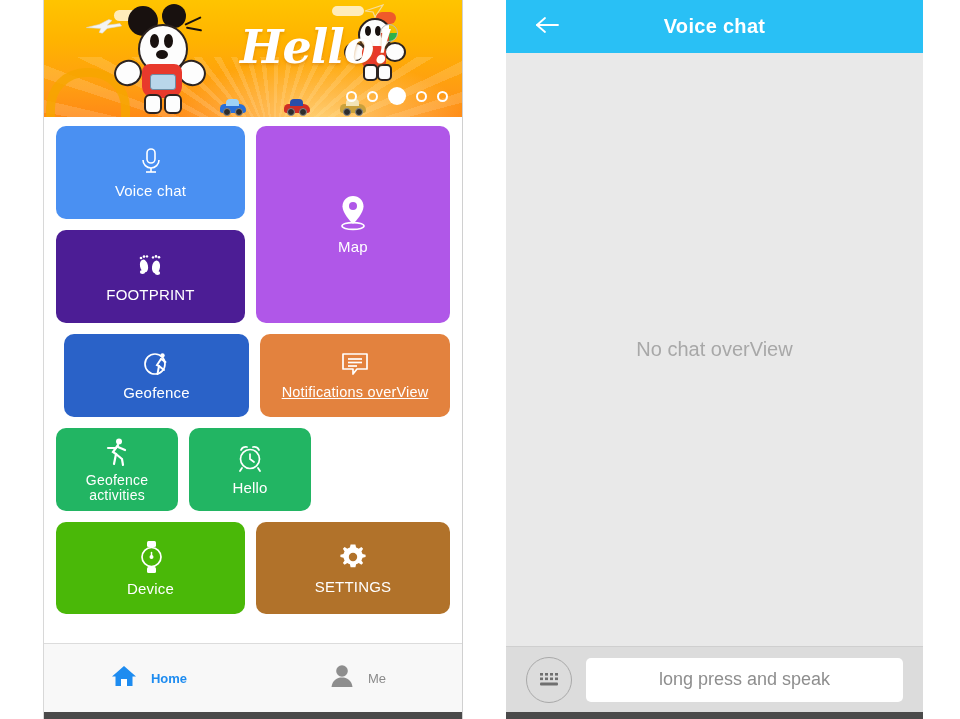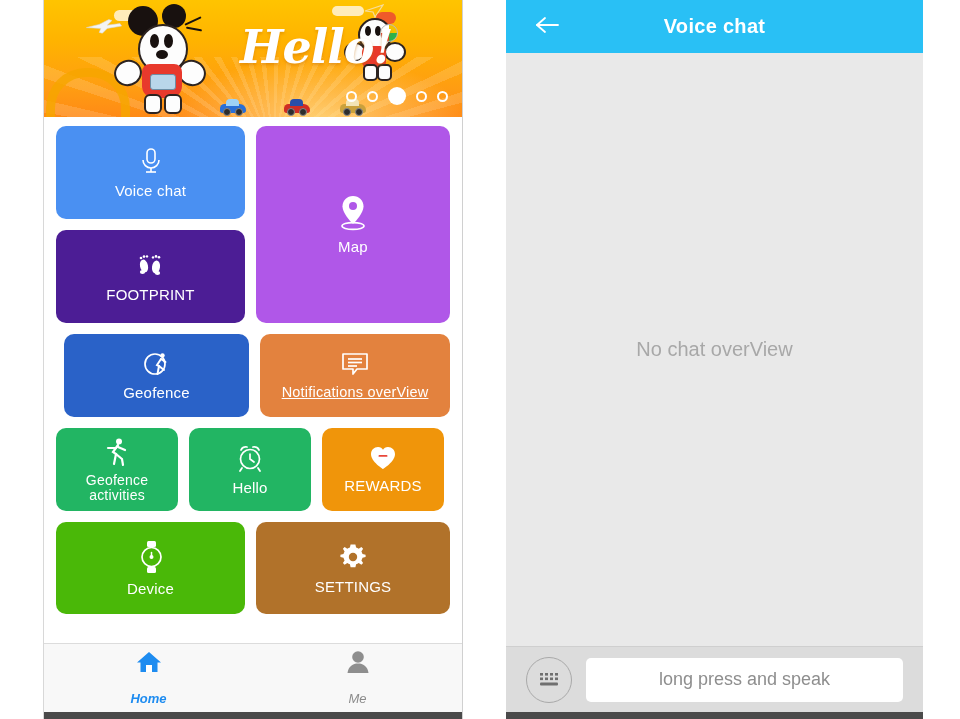--- a/index.html
+++ b/index.html
@@ -135,21 +135,21 @@
   .r4 { height: 92px; justify-content: center; }
   .t-dev   { width: 190px; height: 92px; background:#4ab808; }
   .t-set   { width: 195px; height: 92px; background:#b1722a; }
 
   
   .bottom-nav {
     position:absolute; left:0; right:0; bottom:7px; height: 68px;
     background:#f8f8f8; border-top:1px solid #dcdcdc;
     display:flex; align-items:center;
   }
-  .nav-item { flex:1; display:flex; flex-direction:column; align-items:center; justify-content:center; gap:13px;font-style:italic; }
+  .nav-item { flex:1; display:flex; flex-direction:row; align-items:center; justify-content:center; gap:13px; }
   .nav-label { font-size: 13px; font-weight:bold; }
   .nav-item.active .nav-label { color:#1e8cf0; }
   .nav-item.inactive .nav-label { color:#8b8b8b; font-weight:normal; }
   .home-bar { position:absolute; left:0; right:0; bottom:0; height:7px; background:#4a4a4a; }
 
   
   #right-phone {
     position:absolute; left:506px; top:0; width:417px; height:719px;
     background:#e6e6e6; overflow:hidden;
   }
@@ -367,29 +367,20 @@
               <path d="M15 11 V16 L19 19" fill="none" stroke="#fff" stroke-width="1.7" stroke-linecap="round"></path>
               <path d="M6 7 a5 5 0 0 1 6 -3" fill="none" stroke="#fff" stroke-width="1.8" stroke-linecap="round"></path>
               <path d="M24 7 a5 5 0 0 0 -6 -3" fill="none" stroke="#fff" stroke-width="1.8" stroke-linecap="round"></path>
               <line x1="7" y1="25" x2="5" y2="28" stroke="#fff" stroke-width="1.8" stroke-linecap="round"></line>
               <line x1="23" y1="25" x2="25" y2="28" stroke="#fff" stroke-width="1.8" stroke-linecap="round"></line>
             </svg>
           </div>
           <div class="tlabel">Hello</div>
         </div>
 
-        <div class="tile t-rew">
-          <div class="ticon">
-            <svg width="28" height="26" viewBox="0 0 28 26">
-              <path d="M14 24 C14 24 2 16.5 2 9.2 C2 5 5.2 2 9 2 C11.4 2 13.2 3.3 14 4.8 C14.8 3.3 16.6 2 19 2 C22.8 2 26 5 26 9.2 C26 16.5 14 24 14 24 Z" fill="#fff"></path>
-              <rect x="9.5" y="10" width="9" height="1.8" rx="0.9" fill="#e8463a"></rect>
-            </svg>
-          </div>
-          <div class="tlabel">REWARDS</div>
-        </div>
       </div>
 
       <div class="row r4">
         <div class="tile t-dev">
           <div class="ticon">
             <svg width="30" height="34" viewBox="0 0 30 34">
               <rect x="11" y="1" width="9" height="6" rx="1.5" fill="#fff"></rect>
               <rect x="11" y="27" width="9" height="6" rx="1.5" fill="#fff"></rect>
               <circle cx="15.5" cy="17" r="9.5" fill="none" stroke="#fff" stroke-width="1.7"></circle>
               <circle cx="15.5" cy="17" r="2" fill="#fff"></circle>

